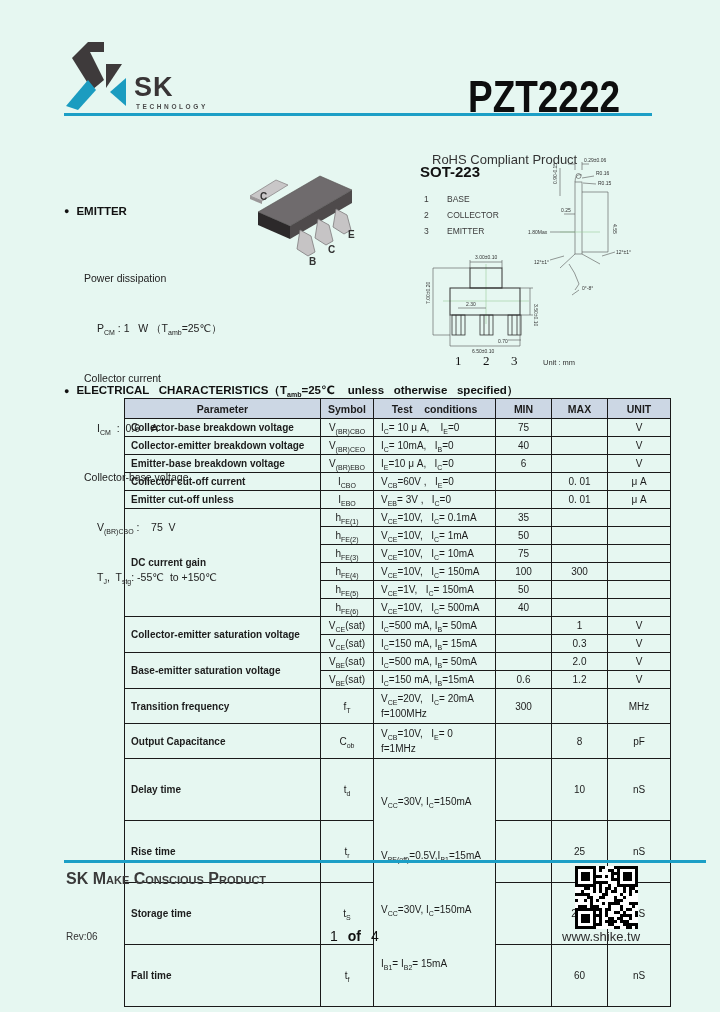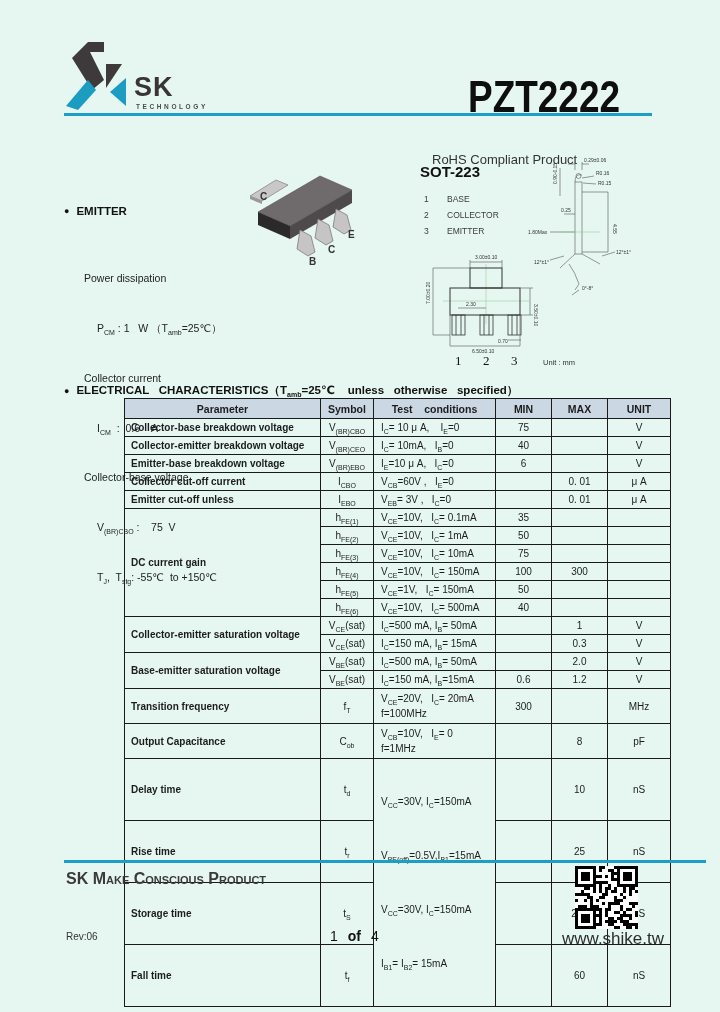--- a/index.html
+++ b/index.html
@@ -40,21 +40,21 @@
   td.c{text-align:center;}
   td.cond{padding-left:7px;white-space:pre-wrap;line-height:1.55;}
   tr.h1{height:18px;} tr.h2{height:35px;} tr.h3{height:23px;}
   .swcond div{height:23px;line-height:23px;white-space:pre-wrap;}
   
   .foot1{left:66px;top:870px;font-variant:small-caps;font-weight:600;font-size:16px;color:#3a3a3a;}
   .foot2{left:66px;top:895px;font-variant:small-caps;font-weight:600;font-size:16px;color:#3a3a3a;}
   .rev{left:66px;top:931px;font-size:10px;color:#333;}
   .pagenum{left:330px;top:928px;font-size:14px;color:#111;display:flex;gap:10px;}
   .pagenum .of{font-weight:bold;}
-  .site{left:562px;top:929px;font-size:17px;color:#2d2d2d;}
+  .site{left:562px;top:929px;font-size:13px;color:#2d2d2d;}
   
   svg text{font-family:"Liberation Sans","DejaVu Sans",sans-serif;fill:#333;}
   .dim{font-size:5px;}
   .pin-num{font-family:"Liberation Serif","DejaVu Serif",serif;font-size:13px;fill:#111;}
 </style>
 </head>
 <body>
 
 <div class="page">
 

